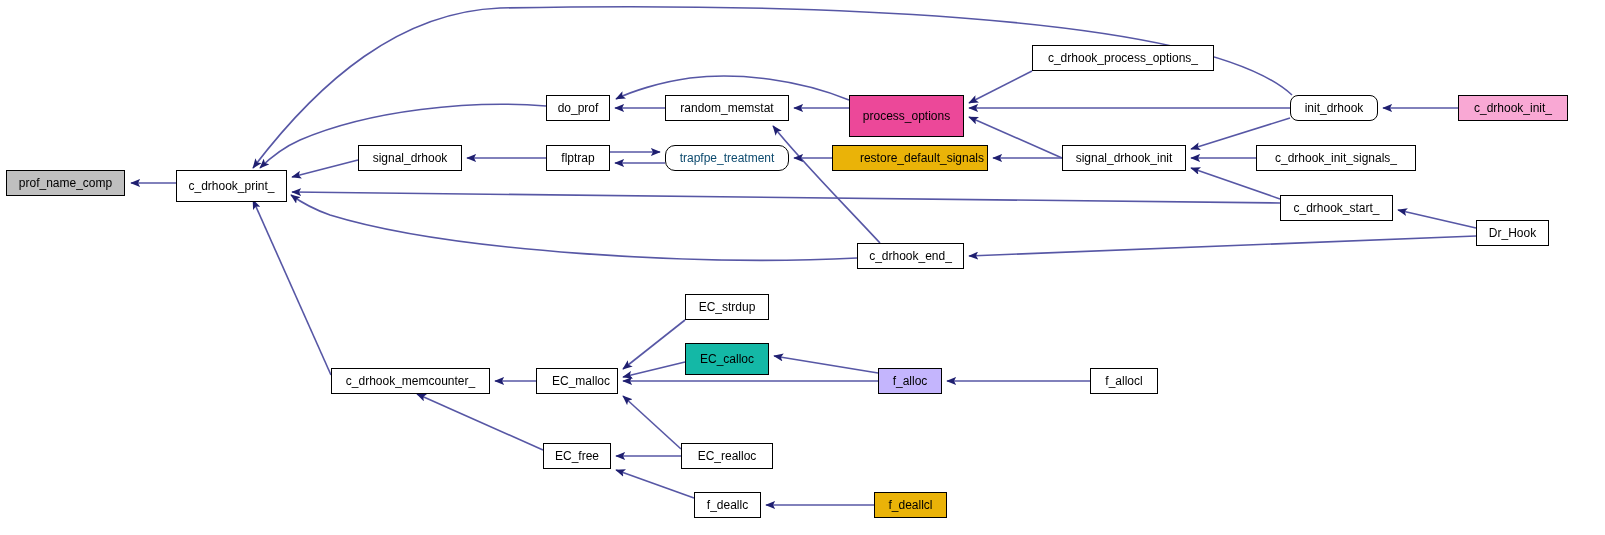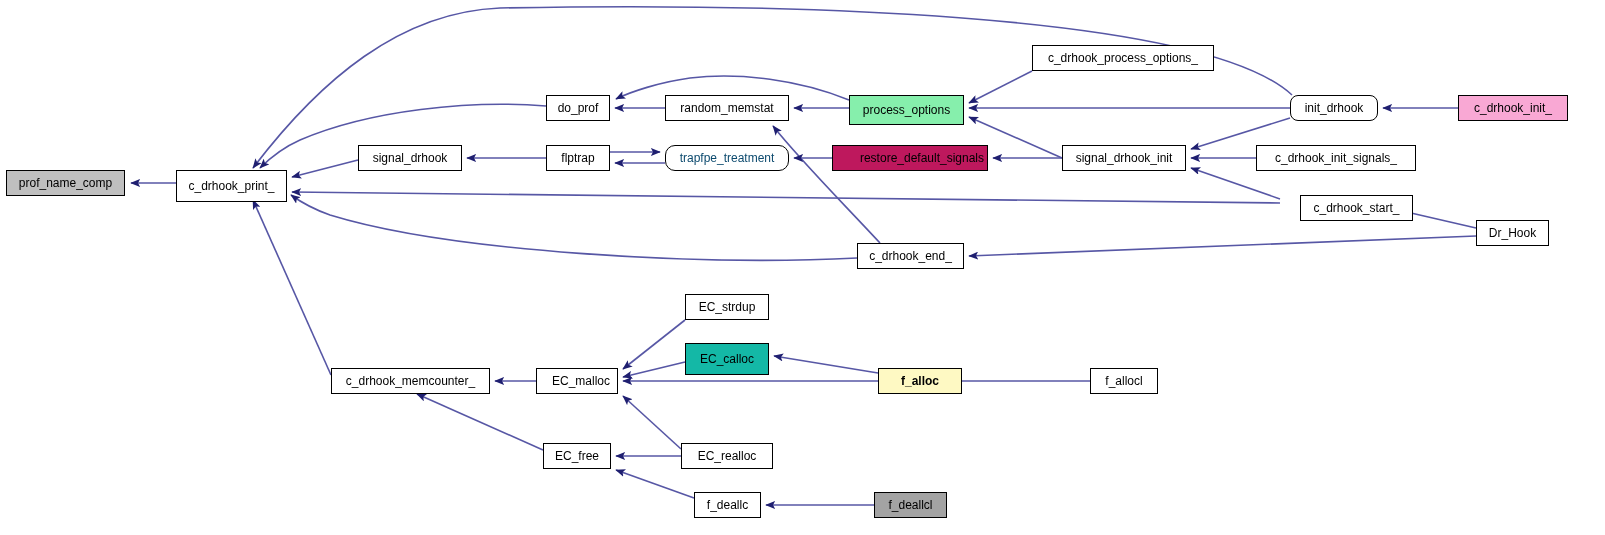--- a/index.html
+++ b/index.html
@@ -96,35 +96,35 @@
   </svg>
 
   <div id="node-layer">
       <div class="node highlight" style="left: 6px; top: 170px; width: 119px; height: 26px; border-color: rgb(0, 0, 0); color: rgb(0, 0, 0); background: rgb(191, 191, 191);">prof_name_comp</div>
       <div class="node" style="left: 176px; top: 170px; width: 111px; height: 32px; border-color: rgb(0, 0, 0); color: rgb(0, 0, 0); background: rgb(255, 255, 255);">c_drhook_print_</div>
       <div class="node" style="left: 546px; top: 95px; width: 64px; height: 26px; border-color: rgb(0, 0, 0); color: rgb(0, 0, 0); background: rgb(255, 255, 255);">do_prof</div>
       <div class="node" style="left: 358px; top: 145px; width: 104px; height: 26px; border-color: rgb(0, 0, 0); color: rgb(0, 0, 0); background: rgb(255, 255, 255);">signal_drhook</div>
       <div class="node" style="left: 546px; top: 145px; width: 64px; height: 26px; border-color: rgb(0, 0, 0); color: rgb(0, 0, 0); background: rgb(255, 255, 255);">flptrap</div>
       <div class="node" style="left: 665px; top: 95px; width: 124px; height: 26px; border-color: rgb(0, 0, 0); color: rgb(0, 0, 0); background: rgb(255, 255, 255);">random_memstat</div>
       <div class="node" style="left: 665px; top: 145px; width: 124px; height: 26px; border-color: rgb(0, 0, 0); color: #0c4a6e; background: rgb(255, 255, 255); border-radius: 10px;">trapfpe_treatment</div>
-      <div class="node" style="left: 849px; top: 95px; width: 115px; height: 30px; border-color: rgb(0, 0, 0); color: rgb(0, 0, 0); background: #86efac;">process_options</div>
-      <div class="node" style="left: 832px; top: 145px; width: 156px; height: 26px; border-color: rgb(0, 0, 0); color: rgb(0, 0, 0); background: #be185d; padding-left: 24px;">restore_default_signals</div>
+      <div class="node" style="left: 849px; top: 95px; width: 115px; height: 42px; border-color: rgb(0, 0, 0); color: rgb(0, 0, 0); background: #ec4899;">process_options</div>
+      <div class="node" style="left: 832px; top: 145px; width: 156px; height: 26px; border-color: rgb(0, 0, 0); color: rgb(0, 0, 0); background: #eab308; padding-left: 24px;">restore_default_signals</div>
       <div class="node" style="left: 1032px; top: 45px; width: 182px; height: 26px; border-color: rgb(0, 0, 0); color: rgb(0, 0, 0); background: rgb(255, 255, 255);">c_drhook_process_options_</div>
       <div class="node" style="left: 1062px; top: 145px; width: 124px; height: 26px; border-color: rgb(0, 0, 0); color: rgb(0, 0, 0); background: rgb(255, 255, 255);">signal_drhook_init</div>
       <div class="node" style="left: 1256px; top: 145px; width: 160px; height: 26px; border-color: rgb(0, 0, 0); color: rgb(0, 0, 0); background: rgb(255, 255, 255);">c_drhook_init_signals_</div>
       <div class="node" style="left: 1290px; top: 95px; width: 88px; height: 26px; border-color: rgb(0, 0, 0); color: rgb(0, 0, 0); background: rgb(255, 255, 255); border-radius: 8px;">init_drhook</div>
       <div class="node" style="left: 1458px; top: 95px; width: 110px; height: 26px; border-color: rgb(0, 0, 0); color: rgb(0, 0, 0); background: #f9a8d4;">c_drhook_init_</div>
-      <div class="node" style="left: 1280px; top: 195px; width: 113px; height: 26px; border-color: rgb(0, 0, 0); color: rgb(0, 0, 0); background: rgb(255, 255, 255); margin-left: 20px;">c_drhook_start_</div>
+      <div class="node" style="left: 1280px; top: 195px; width: 113px; height: 26px; border-color: rgb(0, 0, 0); color: rgb(0, 0, 0); background: rgb(255, 255, 255);">c_drhook_start_</div>
       <div class="node" style="left: 1476px; top: 220px; width: 73px; height: 26px; border-color: rgb(0, 0, 0); color: rgb(0, 0, 0); background: rgb(255, 255, 255);">Dr_Hook</div>
       <div class="node" style="left: 857px; top: 243px; width: 107px; height: 26px; border-color: rgb(0, 0, 0); color: rgb(0, 0, 0); background: rgb(255, 255, 255);">c_drhook_end_</div>
       <div class="node" style="left: 685px; top: 294px; width: 84px; height: 26px; border-color: rgb(0, 0, 0); color: rgb(0, 0, 0); background: rgb(255, 255, 255);">EC_strdup</div>
       <div class="node" style="left: 331px; top: 368px; width: 159px; height: 26px; border-color: rgb(0, 0, 0); color: rgb(0, 0, 0); background: rgb(255, 255, 255);">c_drhook_memcounter_</div>
       <div class="node" style="left: 536px; top: 368px; width: 82px; height: 26px; border-color: rgb(0, 0, 0); color: rgb(0, 0, 0); background: rgb(255, 255, 255); padding-left: 8px;">EC_malloc</div>
       <div class="node" style="left: 685px; top: 343px; width: 84px; height: 32px; border-color: rgb(0, 0, 0); color: rgb(0, 0, 0); background: #14b8a6;">EC_calloc</div>
-      <div class="node" style="left: 878px; top: 368px; width: 84px; height: 26px; border-color: rgb(0, 0, 0); color: rgb(0, 0, 0); background: #fef9c3; font-weight: bold;">f_alloc</div>
+      <div class="node" style="left: 878px; top: 368px; width: 64px; height: 26px; border-color: rgb(0, 0, 0); color: rgb(0, 0, 0); background: #c4b5fd;">f_alloc</div>
       <div class="node" style="left: 1090px; top: 368px; width: 68px; height: 26px; border-color: rgb(0, 0, 0); color: rgb(0, 0, 0); background: rgb(255, 255, 255);">f_allocl</div>
       <div class="node" style="left: 543px; top: 443px; width: 68px; height: 26px; border-color: rgb(0, 0, 0); color: rgb(0, 0, 0); background: rgb(255, 255, 255);">EC_free</div>
       <div class="node" style="left: 681px; top: 443px; width: 92px; height: 26px; border-color: rgb(0, 0, 0); color: rgb(0, 0, 0); background: rgb(255, 255, 255);">EC_realloc</div>
       <div class="node" style="left: 694px; top: 492px; width: 67px; height: 26px; border-color: rgb(0, 0, 0); color: rgb(0, 0, 0); background: rgb(255, 255, 255);">f_deallc</div>
-      <div class="node" style="left: 874px; top: 492px; width: 73px; height: 26px; border-color: rgb(0, 0, 0); color: rgb(0, 0, 0); background: #a3a3a3;">f_deallcl</div>
+      <div class="node" style="left: 874px; top: 492px; width: 73px; height: 26px; border-color: rgb(0, 0, 0); color: rgb(0, 0, 0); background: #eab308;">f_deallcl</div>
     </div>
 
 </div>
 
 </body></html>

